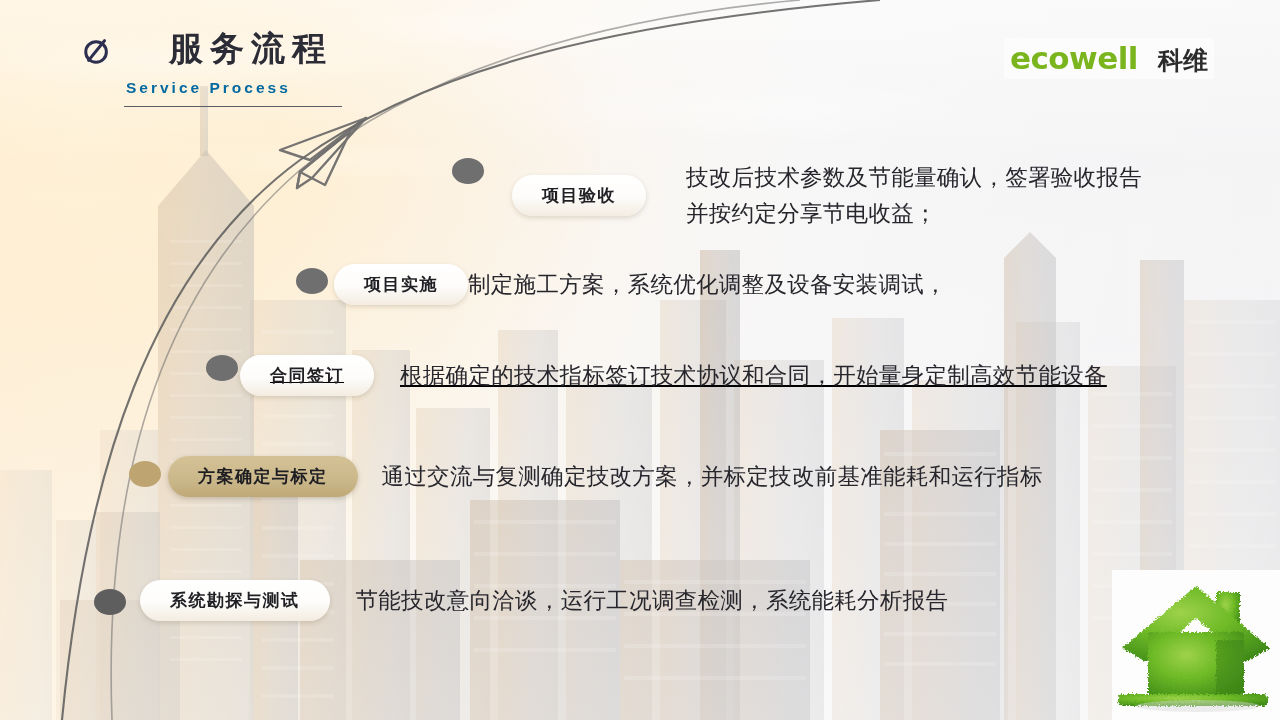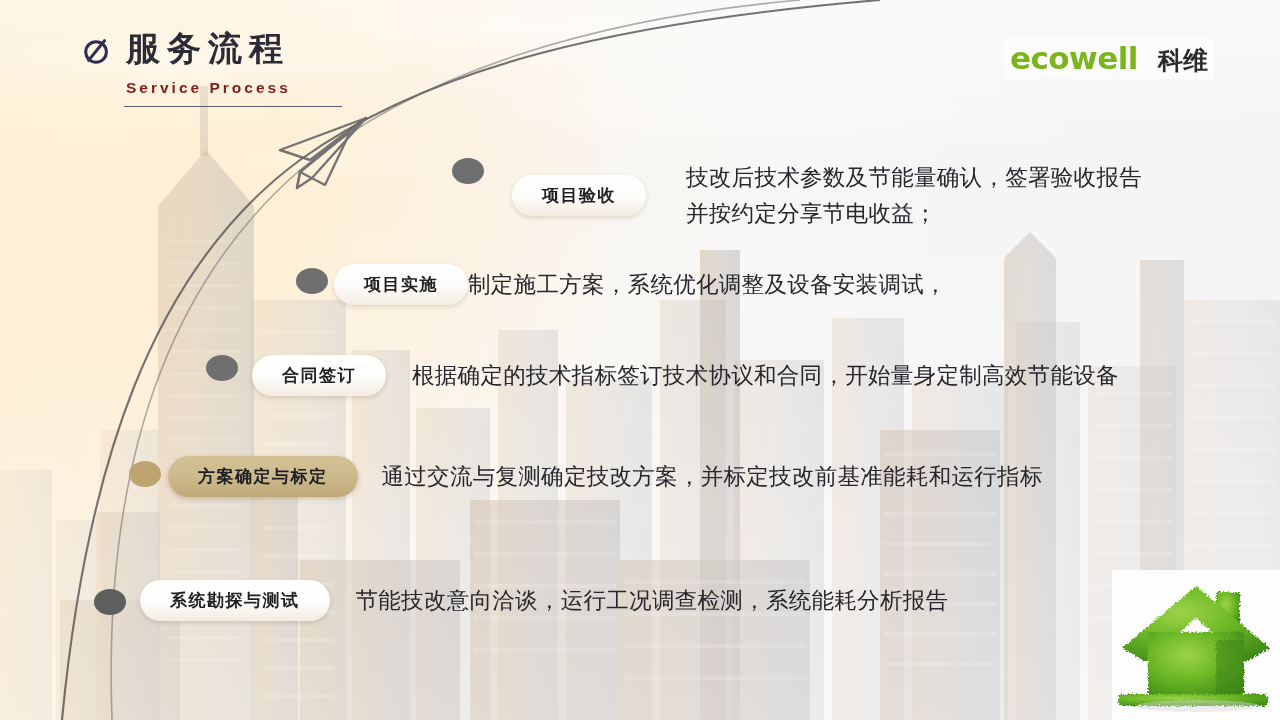--- a/index.html
+++ b/index.html
@@ -55,25 +55,26 @@
   }
 
   
   .header { position: absolute; left: 82px; top: 26px; }
   .title-row { display: flex; align-items: center; gap: 14px; }
   .mark-icon { width: 30px; height: 30px; display:block; margin-top: 4px;}
   .title-cn {
     font-size: 34px; font-weight: 700; letter-spacing: 7px;
     color: #2c2c36;
     font-family: "DejaVu Sans", "Liberation Sans", sans-serif;
+    margin-left: 43px;
   }
   .title-en {
     margin-top: 7px; margin-left: 44px;
     font-size: 15.5px; letter-spacing: 3px; font-weight: 600;
-    color: #7f1d1d;
+    color: #0369a1;
     font-family: "Liberation Sans", sans-serif;
   }
   .title-rule {
     margin-top: 9px; margin-left: 42px;
     width: 218px; height: 1px; background: #5c5c68;
   }
 
   
   .logo {
     position: absolute; right: 66px; top: 38px;
@@ -321,21 +322,21 @@
       <span>技改后技术参数及节能量确认，签署验收报告</span>
       <span class="l2">并按约定分享节电收益；</span>
     </div>
   </div>
 
   <div class="row" style="left:334px; top:264px;">
     <div class="pill">项目实施</div>
     <div class="desc" style="">制定施工方案，系统优化调整及设备安装调试，</div>
   </div>
 
-  <div class="row" style="left:252px; top:355px;">
+  <div class="row" style="left:240px; top:355px;text-decoration:underline;">
     <div class="pill">合同签订</div>
     <div class="desc" style="margin-left:26px;">根据确定的技术指标签订技术协议和合同，开始量身定制高效节能设备</div>
   </div>
 
   <div class="row" style="left:140px; top:580px;">
     <div class="pill">系统勘探与测试</div>
     <div class="desc" style="margin-left:26px;">节能技改意向洽谈，运行工况调查检测，系统能耗分析报告</div>
   </div>
 
   <div class="row" style="left:168px; top:456px;">

